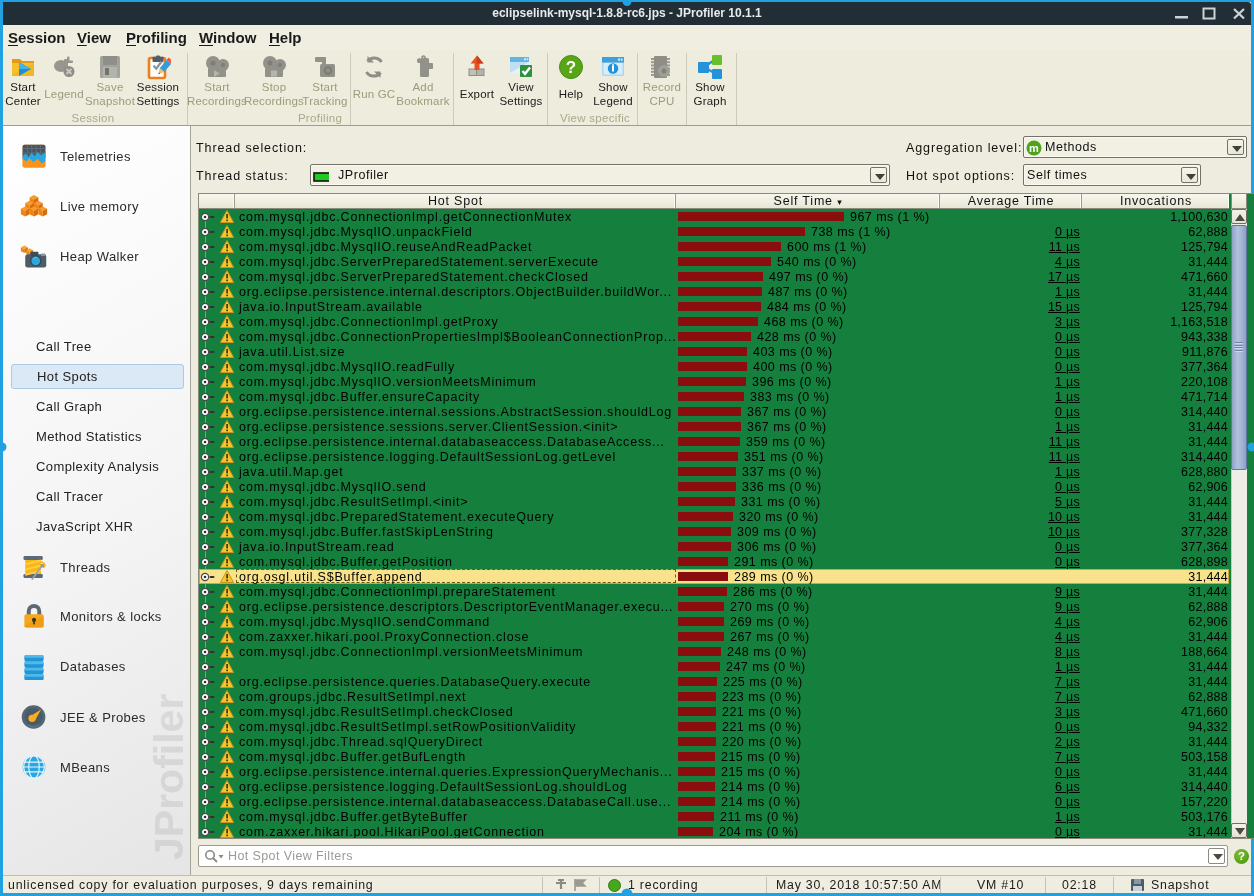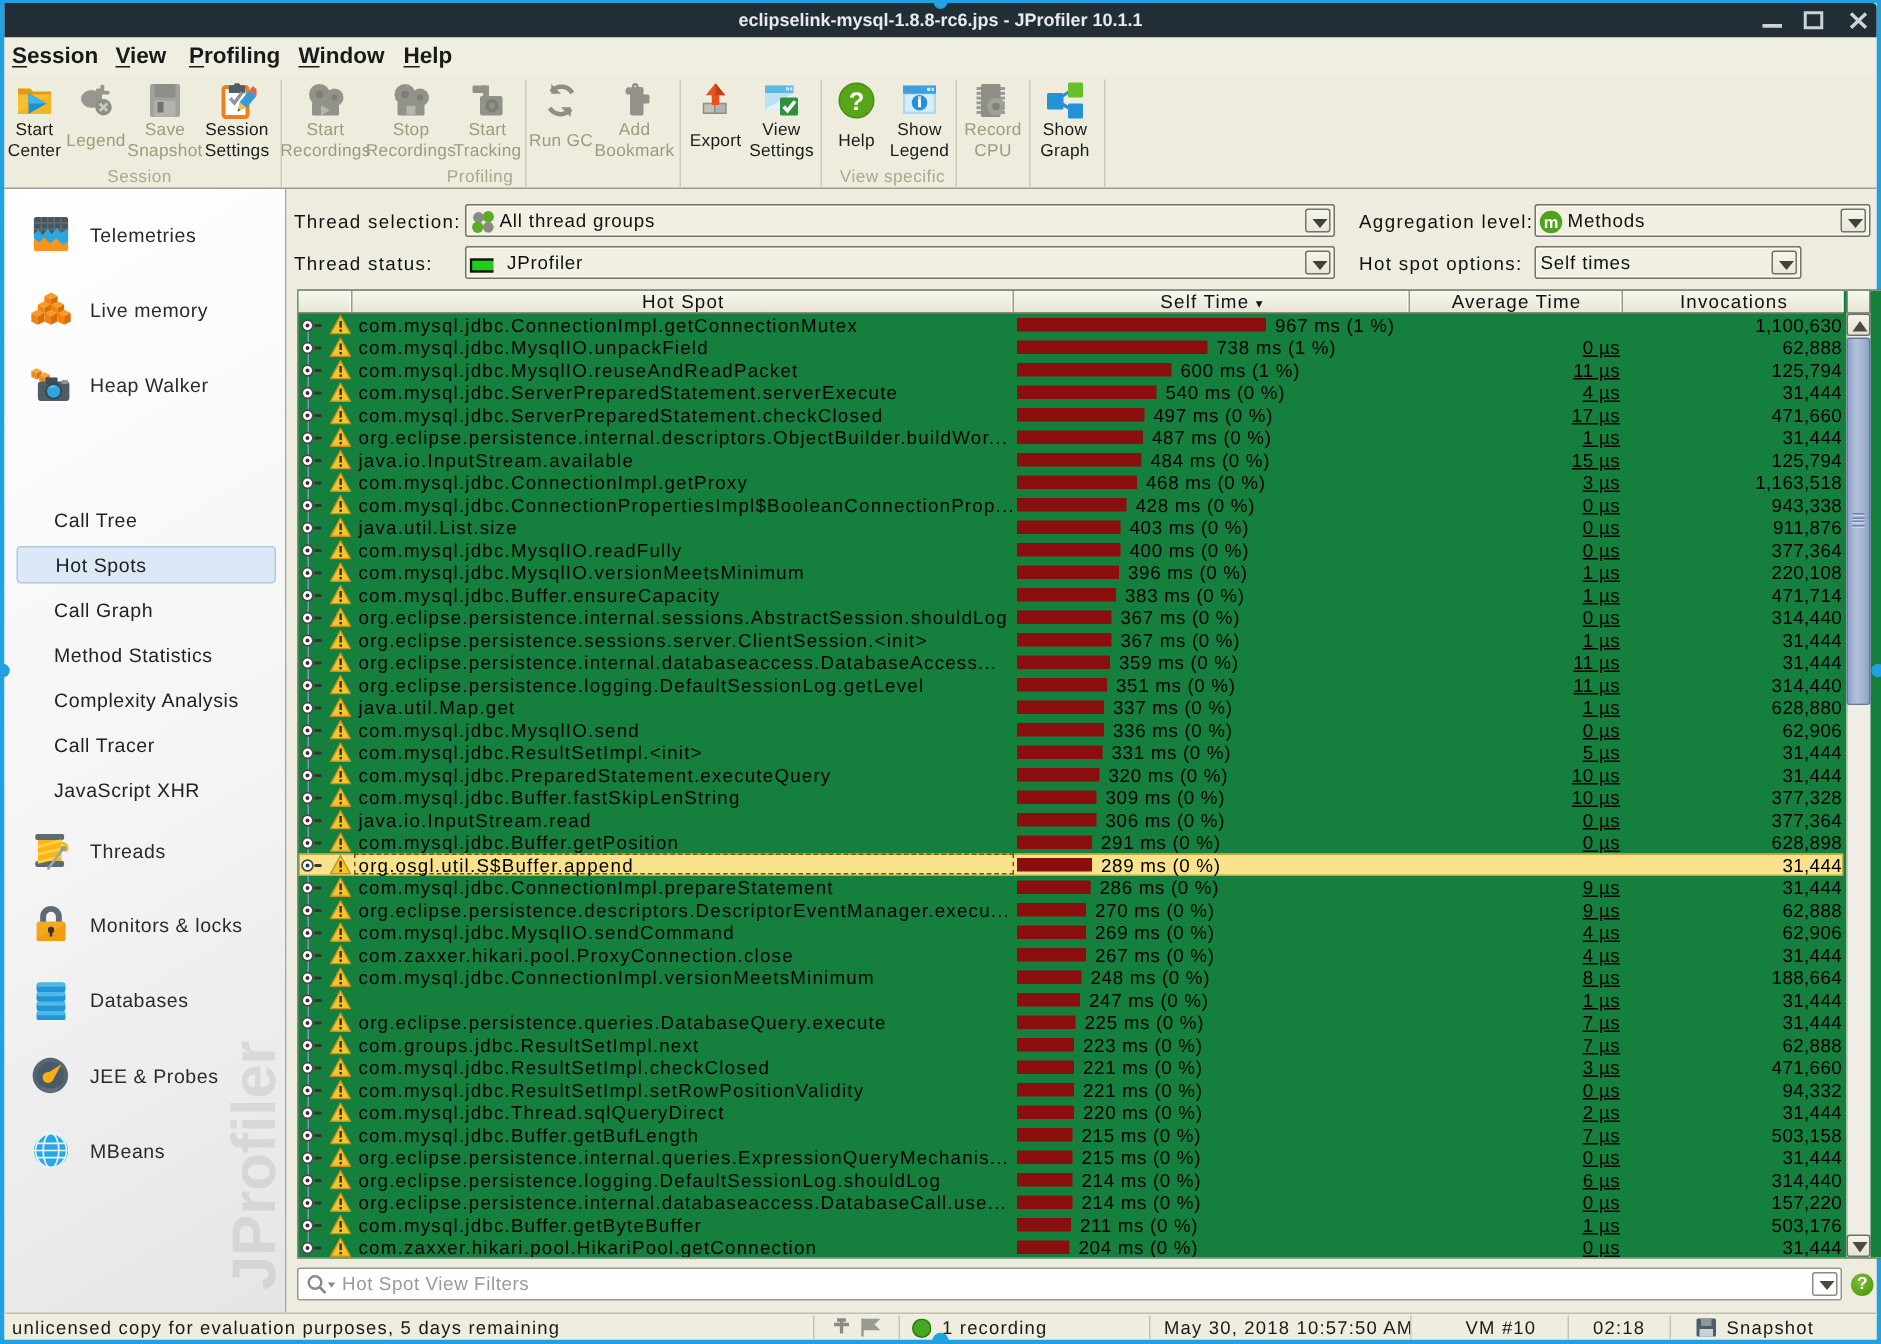--- a/index.html
+++ b/index.html
@@ -436,30 +436,20 @@
 <div class="ssi" style="top:333px">Complexity Analysis</div>
 <div class="ssi" style="top:363px">Call Tracer</div>
 <div class="ssi" style="top:393px">JavaScript XHR</div>
     <div class="watermark">JProfiler</div>
   </div>
   <div class="main">
     <div class="flabel" style="left:5px;top:15px">Thread selection:</div>
     <div class="flabel" style="left:5px;top:43px">Thread status:</div>
     <div class="flabel" style="left:715px;top:15px">Aggregation level:</div>
     <div class="flabel" style="left:715px;top:43px">Hot spot options:</div>
-    <div class="combo" style="left:119px;top:10px;width:580px">
-      <svg class="cicon" width="16" height="16" style="left:3px">
-          <circle cx="5" cy="5" r="3.6" fill="#8a8a84"></circle>
-          <circle cx="11.5" cy="4.5" r="3.8" fill="#5daa28"></circle>
-          <circle cx="4.5" cy="11.5" r="3.8" fill="#5daa28"></circle>
-          <circle cx="11.5" cy="11.5" r="3.6" fill="#8a8a84"></circle>
-        </svg>
-      <span class="ctext" style="left:22px">All thread groups</span>
-        <span class="cbtn"></span>
-    </div>
     <div class="combo" style="left:119px;top:38px;width:580px">
       <svg class="cicon" width="18" height="16" style="left:2px">
           <rect x="1" y="5" width="16.5" height="8" fill="#1ecb1e" stroke="#111" stroke-width="1.6"></rect>
         </svg>
       <span class="ctext" style="left:27px">JProfiler</span>
         <span class="cbtn"></span>
     </div>
     <div class="combo" style="left:832px;top:10px;width:224px">
       <svg class="cicon" width="16" height="16" style="left:2px">
           <circle cx="8" cy="8" r="7.5" fill="#4ea31c"></circle>
@@ -1219,21 +1209,21 @@
         <path d="M14.5 6 l5 0 l-2.5 3.5 Z" fill="#8a8a84"></path>
       </svg>
       <span class="ph">Hot Spot View Filters</span>
       <span class="fbtn"></span>
     </div>
     <div class="qhelp">
         <span>?</span>
       </div>
   </div>
   <div class="statusbar">
-    <div class="sitem" style="left:5px">unlicensed copy for evaluation purposes, 5 days remaining</div>
+    <div class="sitem" style="left:5px">unlicensed copy for evaluation purposes, 9 days remaining</div>
     <div class="sdiv" style="left:539px"></div>
     <svg class="sitem" width="16" height="14" style="left:548px;top:2px">
         <path d="M7 2 h6 M10 2 v9 M5 5 h10" stroke="#8a8a84" stroke-width="2.2"></path>
       </svg>
     <svg class="sitem" width="16" height="14" style="left:569px;top:2px">
         <path d="M3 1 V13 M3 2 h10 l-3 3 3 3 H3" fill="#9a9a92" stroke="#9a9a92" stroke-width="1.6"></path>
       </svg>
     <div class="sdiv" style="left:596px"></div>
     <div class="sitem" style="left:605px;top:3px"><svg width="13" height="13">
           <circle cx="6.5" cy="6.5" r="6" fill="#45a81e" stroke="#2f7a10"></circle>

